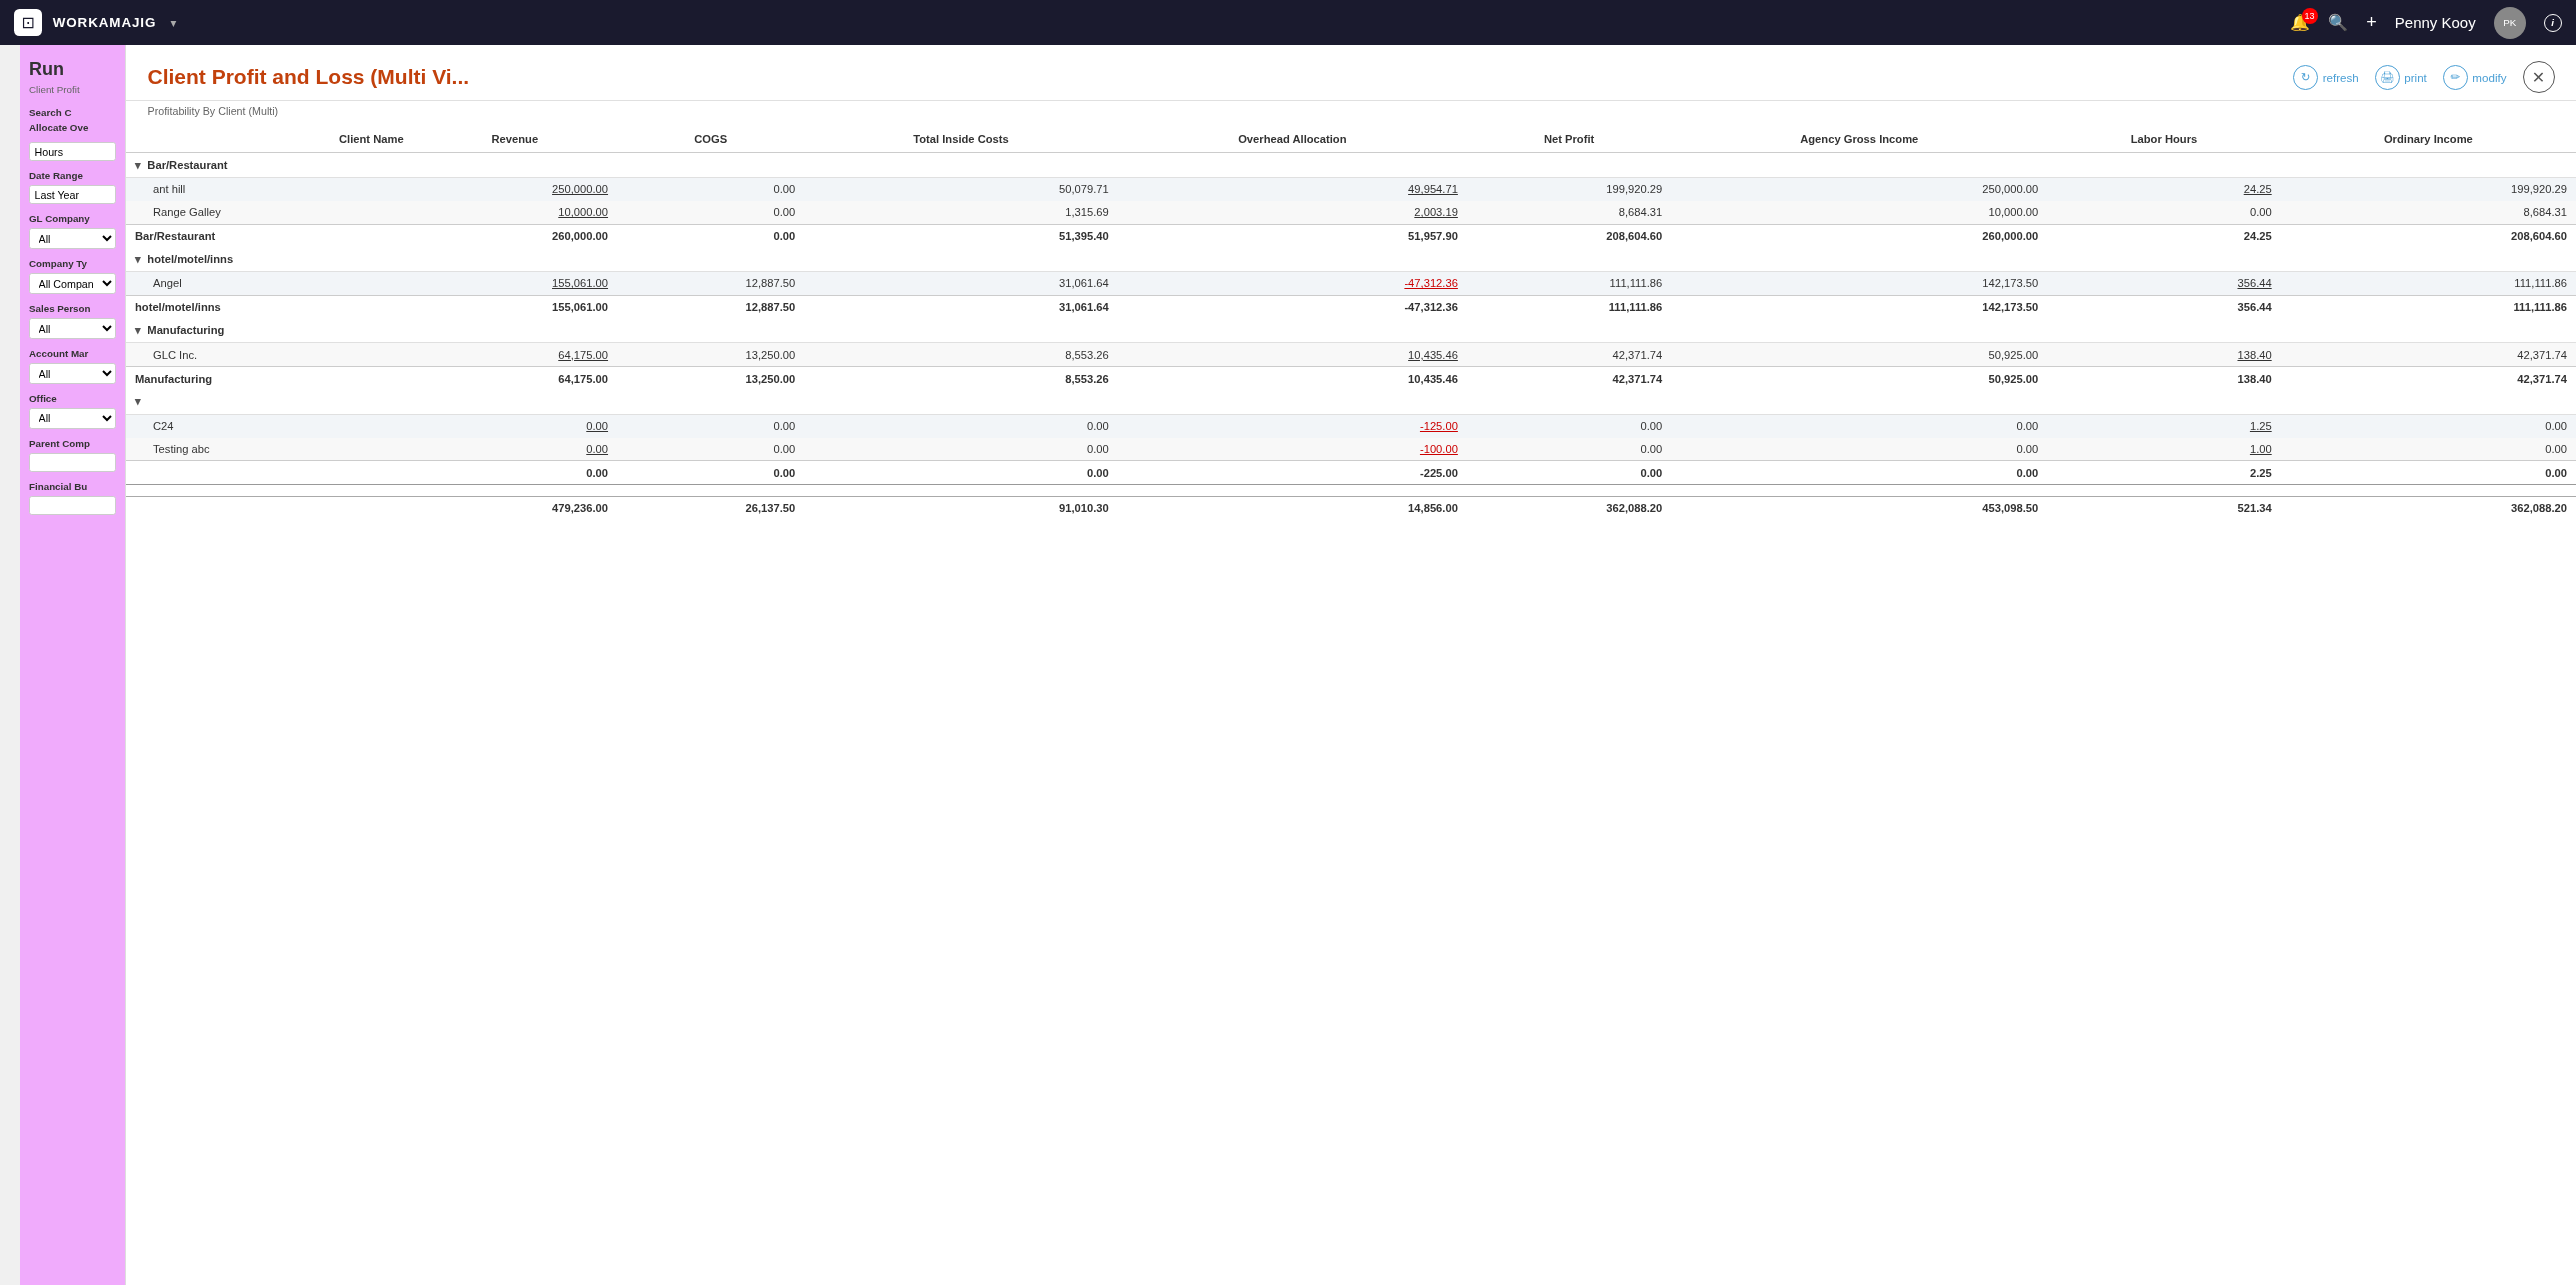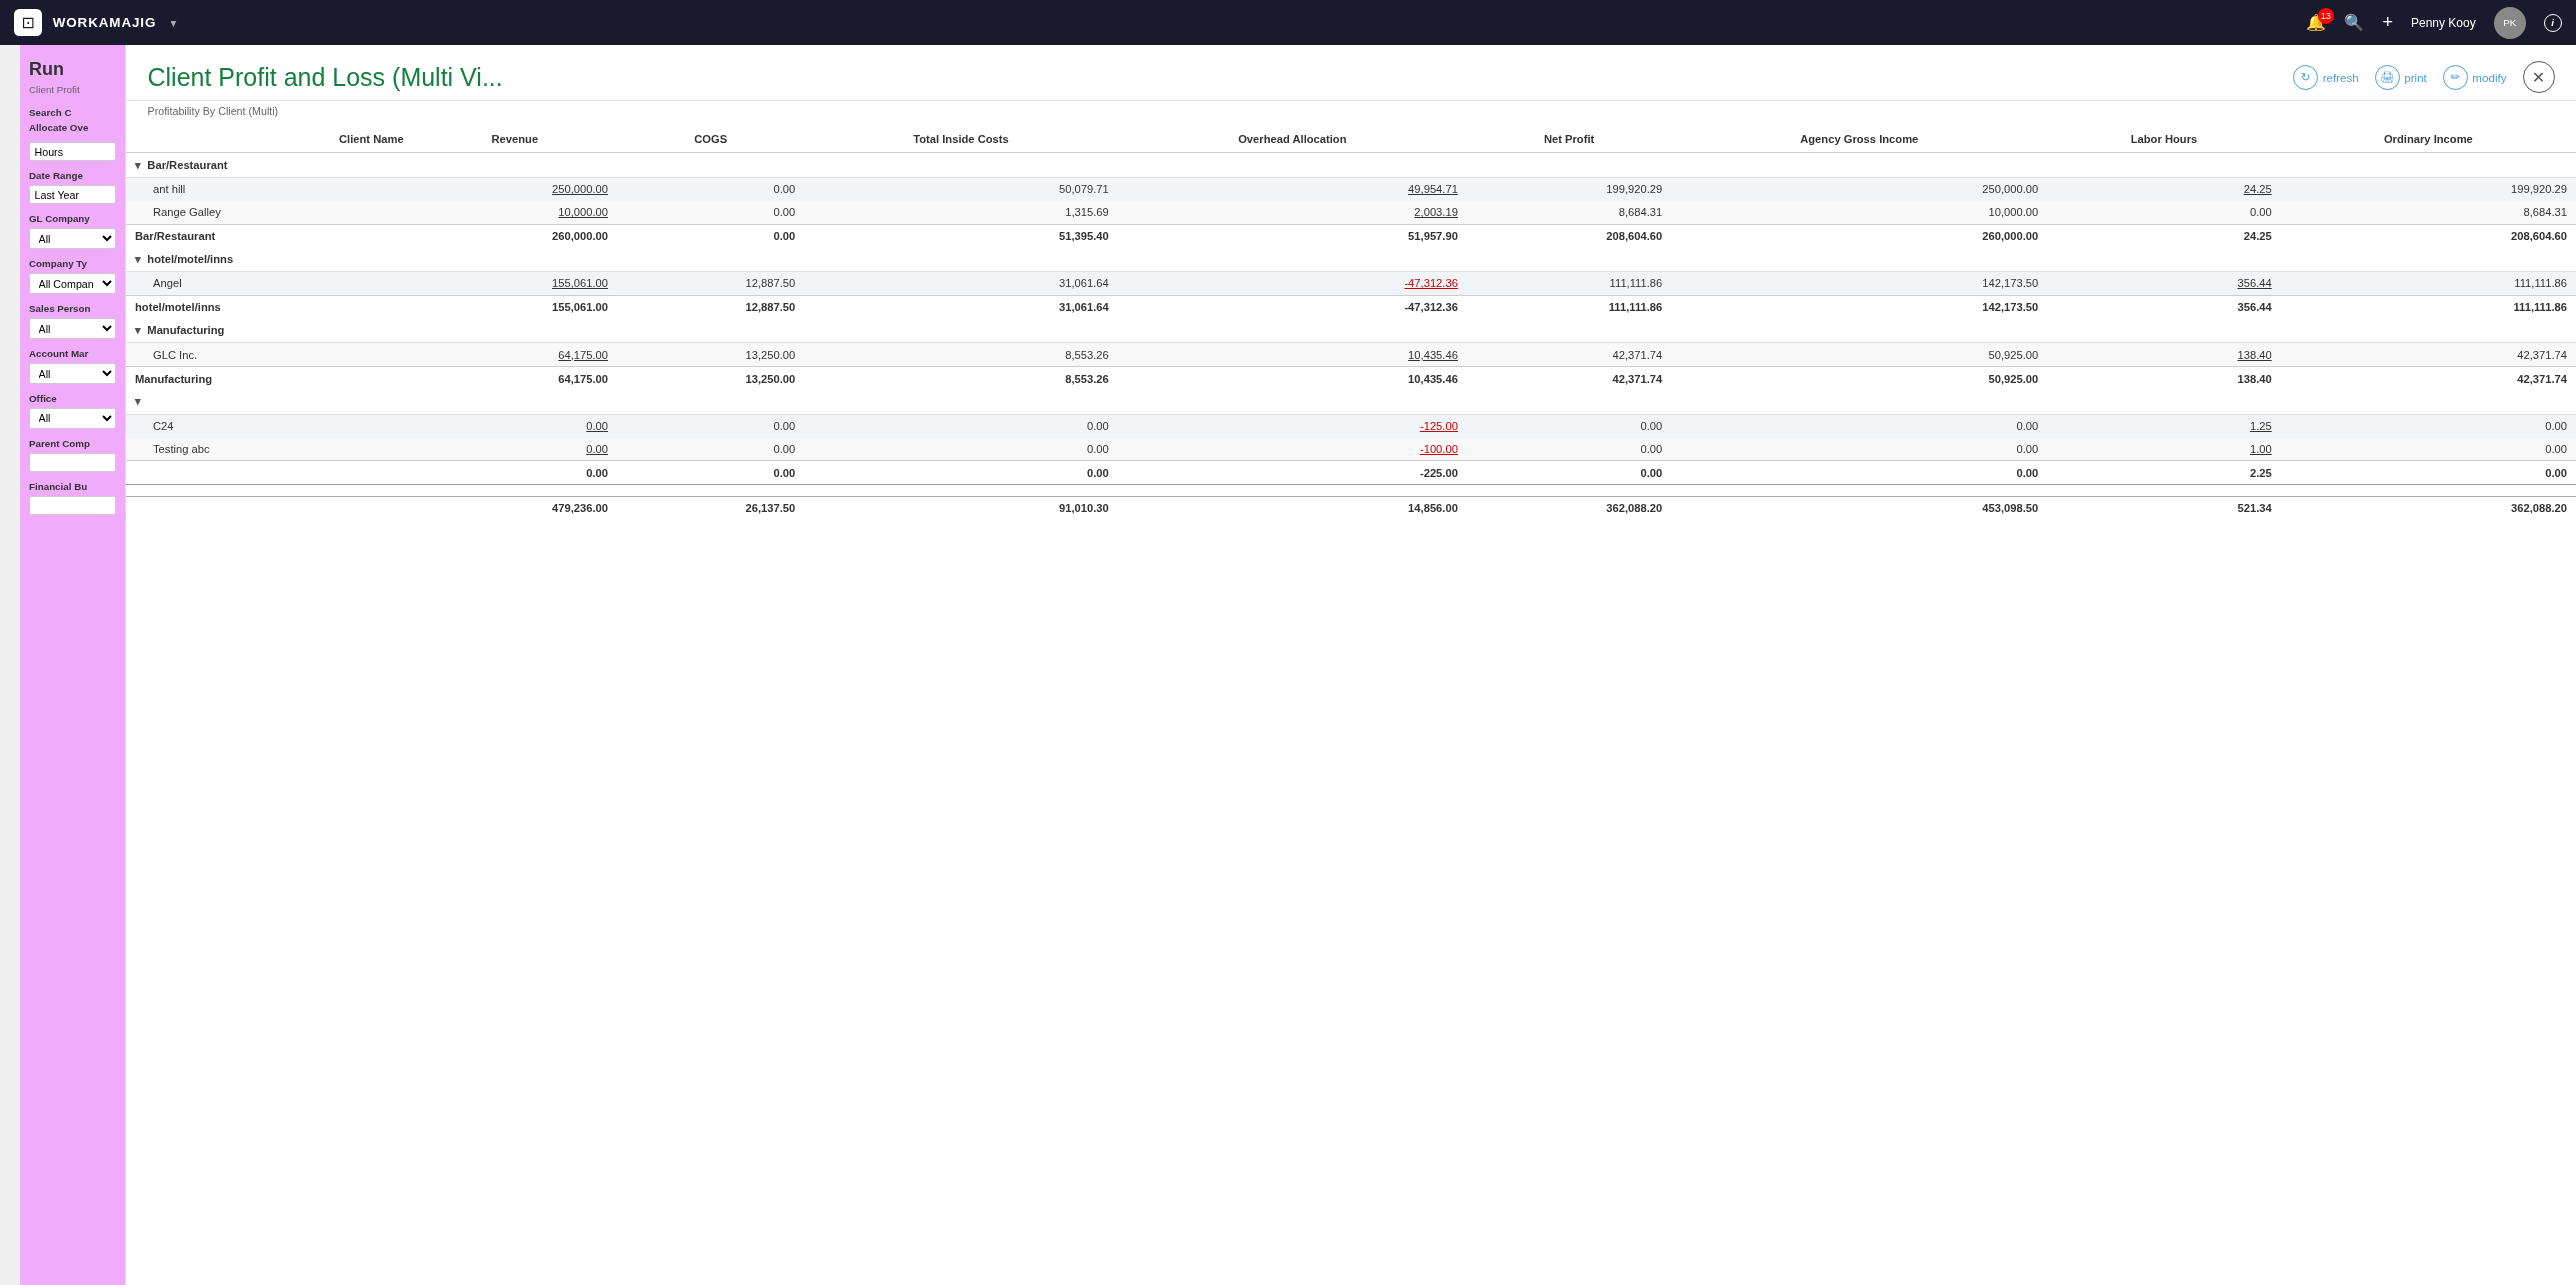--- a/index.html
+++ b/index.html
@@ -55,21 +55,21 @@
       color: white;
       border-radius: 50%;
       font-size: 9px;
       width: 16px;
       height: 16px;
       display: flex;
       align-items: center;
       justify-content: center;
     }
     .nav-icon { color: white; font-size: 16px; cursor: pointer; }
-    .user-name { color: white; font-size: 12px; }
+    .user-name { color: white; font-size: 15px; }
     .avatar {
       width: 32px;
       height: 32px;
       border-radius: 50%;
       background: #888;
       overflow: hidden;
       display: flex;
       align-items: center;
       justify-content: center;
       color: white;
@@ -155,23 +155,23 @@
 
     
     .report-header {
       display: flex;
       align-items: center;
       padding: 16px 21.5px 7.2px 21.5px;
       border-bottom: 0.9px solid #e0e0e0;
       gap: 18px;
     }
     .report-title {
-      font-size: 25px;
-      font-weight: normal;
-      color: #15803d;
+      font-size: 21px;
+      font-weight: bold;
+      color: #c2410c;
       flex: 1;
     }
     .report-actions {
       display: flex;
       align-items: center;
       gap: 16px;
     }
     .action-btn {
       display: flex;
       align-items: center;

